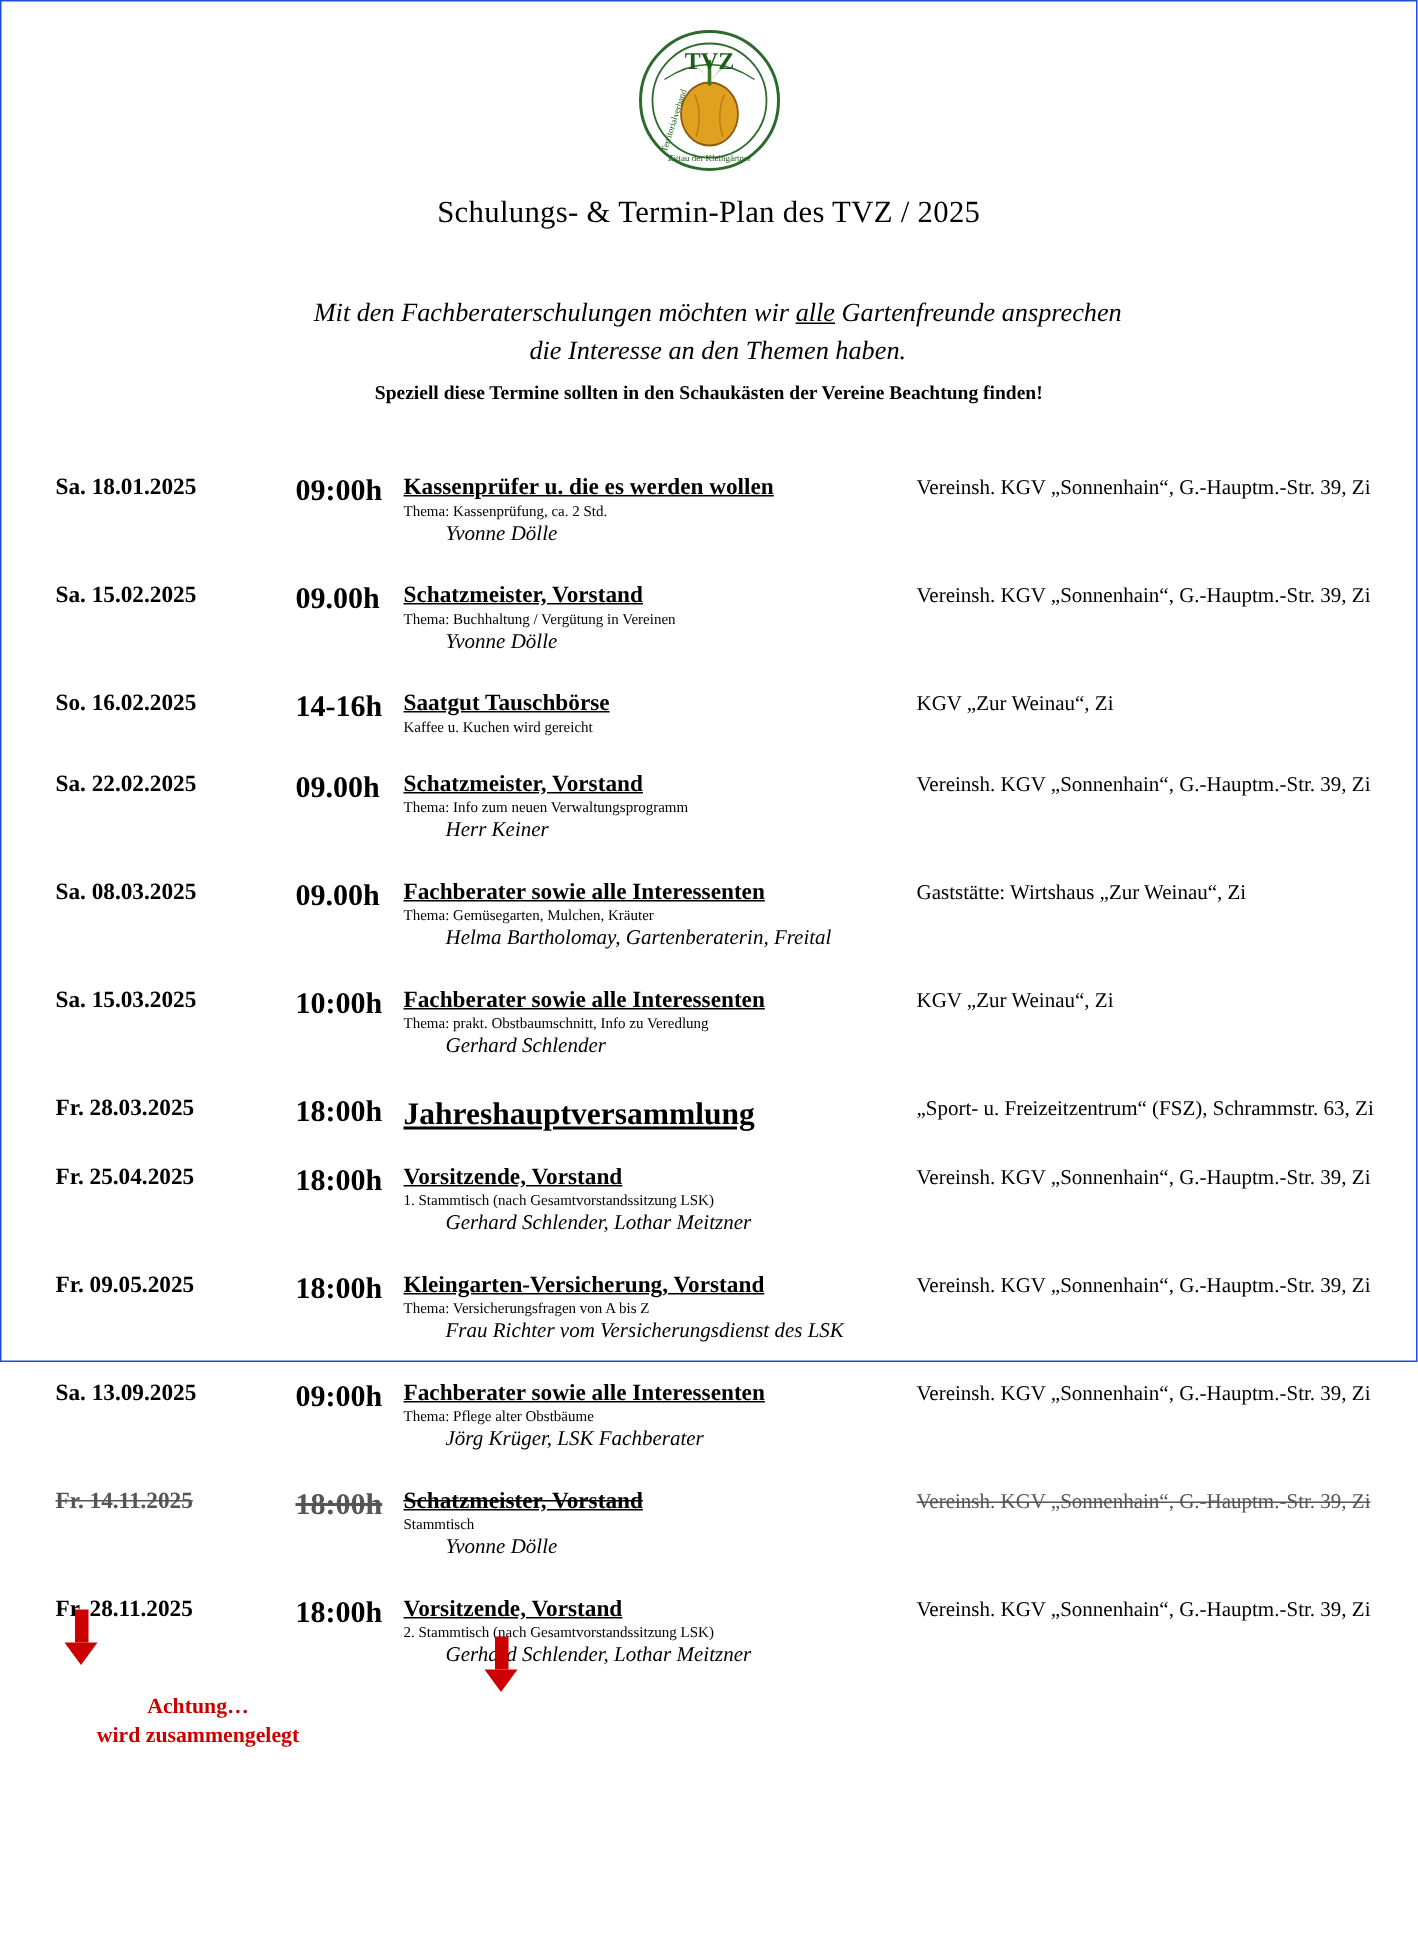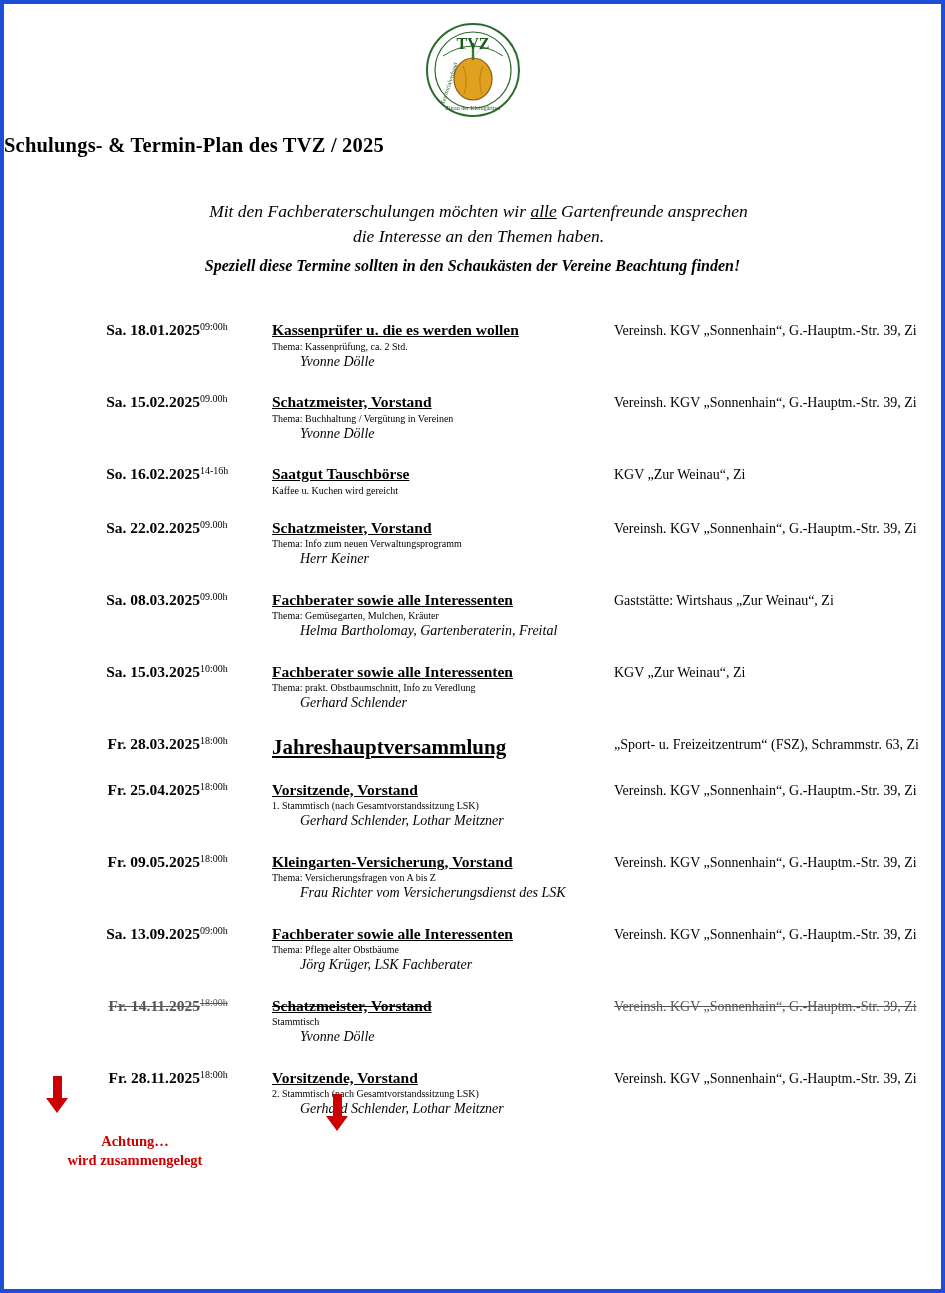--- a/index.html
+++ b/index.html
@@ -11,42 +11,43 @@
     height: 1293px;
     background: #ffffff;
     font-family: "Liberation Serif", serif;
     color: #000000;
     position: relative;
     overflow: hidden;
   }
   .page {
     position: relative;
     width: 945px;
-    height: 1293px;
+    height: 908px;
     box-sizing: border-box;
-    border: 4px solid #1d4ed8;
+    border: 1px solid #1d4ed8;
   }
 
   
   .logo-wrap {
     width: 100%;
     display: flex;
     justify-content: center;
     padding-top: 18px;
   }
   .logo {
     width: 96px;
     height: 96px;
     position: relative;
   }
 
   
   .doc-title {
+    text-align: center;
     font-size: 20.5px;
-    font-weight: bold;
+    font-weight: normal;
     margin-top: 16px;
     letter-spacing: 0.2px;
   }
   .doc-subtitle {
     text-align: center;
     font-size: 15px;
     margin-top: 5px;
   }
   .doc-subtitle a {
     color: #0000cc;
@@ -58,49 +59,48 @@
     text-align: center;
     font-style: italic;
     font-size: 17.5px;
     line-height: 1.42;
     padding-left: 12px;
   }
   .intro .u { text-decoration: underline; }
   .intro-bold {
     margin-top: 8px;
     text-align: center;
-    font-style: italic;
-    font-weight: bold;
-    font-size: 16px;
+    font-weight: bold;
+    font-size: 13px;
   }
 
   
   .schedule {
     margin-top: 46px;
     width: 100%;
     border-collapse: collapse;
   }
   .schedule td {
     vertical-align: top;
     padding: 0;
   }
   .row-spacer { height: 22px; }
 
   .col-date {
     width: 160px;
     padding-left: 36px !important;
     font-weight: bold;
     font-size: 15.5px;
     white-space: nowrap;
-    text-align: right;
   }
   .col-time {
     width: 72px;
-    font-size: 10px;
+    font-size: 20px;
     white-space: nowrap;
+    font-weight: bold;
   }
   .col-body {
     width: 342px;
   }
   .col-place {
     font-size: 14px;
     padding-top: 2px !important;
   }
 
   .topic {

